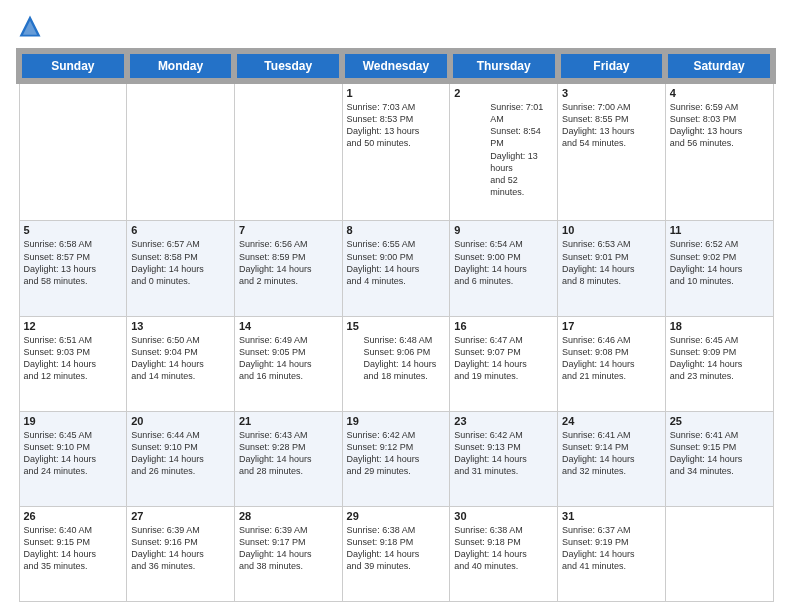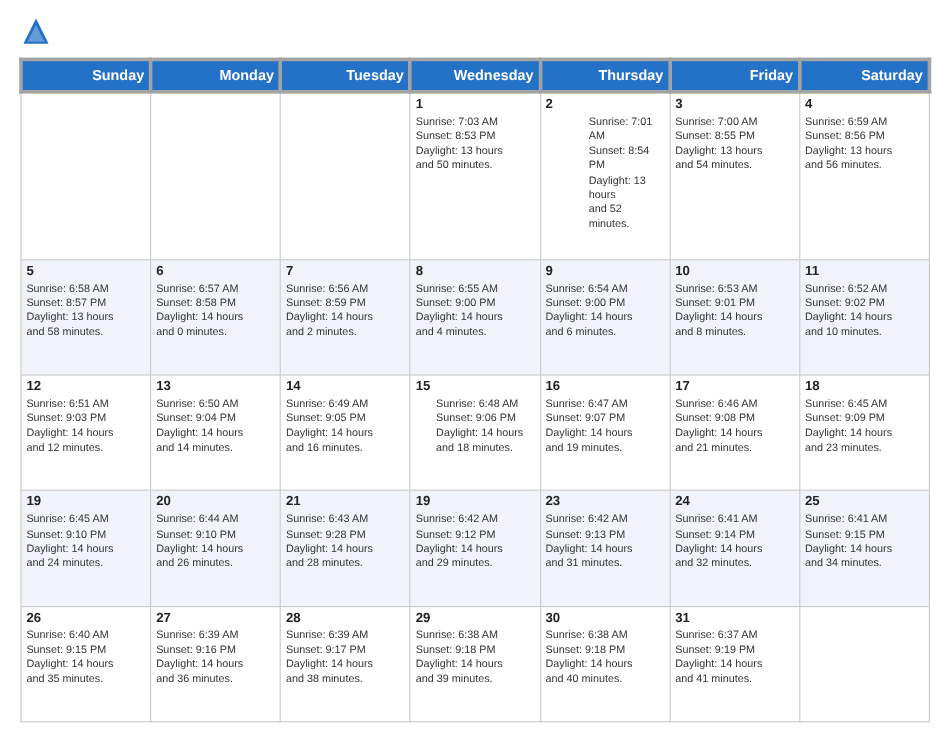--- a/index.html
+++ b/index.html
@@ -56,22 +56,22 @@
       border-collapse: collapse;
       width: 100%;
       table-layout: fixed;
     }
     .calendar th {
       background: #2472c8;
       color: #fff;
       font-size: 12px;
       font-weight: bold;
       padding: 5px 4px;
-      text-align: right;
-      border: 3px solid #a3a3a3;
+      text-align: center;
+      border: 6px solid #a3a3a3;
     }
     .calendar td {
       border: 1px solid #ccc;
       vertical-align: top;
       padding: 3px 4px;
       font-size: 9.5px;
       color: #333;
       background: #fff;
       height: 82px;
     }
@@ -146,21 +146,21 @@
           <td>
             <div class="day-number">3</div>
             <div class="day-info" style="white-space: pre-line;">Sunrise: 7:00 AM
 Sunset: 8:55 PM
 Daylight: 13 hours
 and 54 minutes.</div>
           </td>
           <td>
             <div class="day-number">4</div>
             <div class="day-info" style="white-space: pre-line;">Sunrise: 6:59 AM
-Sunset: 8:56 PM
+Sunset: 8:03 PM
 Daylight: 13 hours
 and 56 minutes.</div>
           </td>
         </tr>
         <tr>
           <td>
             <div class="day-number">5</div>
             <div class="day-info" style="white-space: pre-line;">Sunrise: 6:58 AM
 Sunset: 8:57 PM
 Daylight: 13 hours

